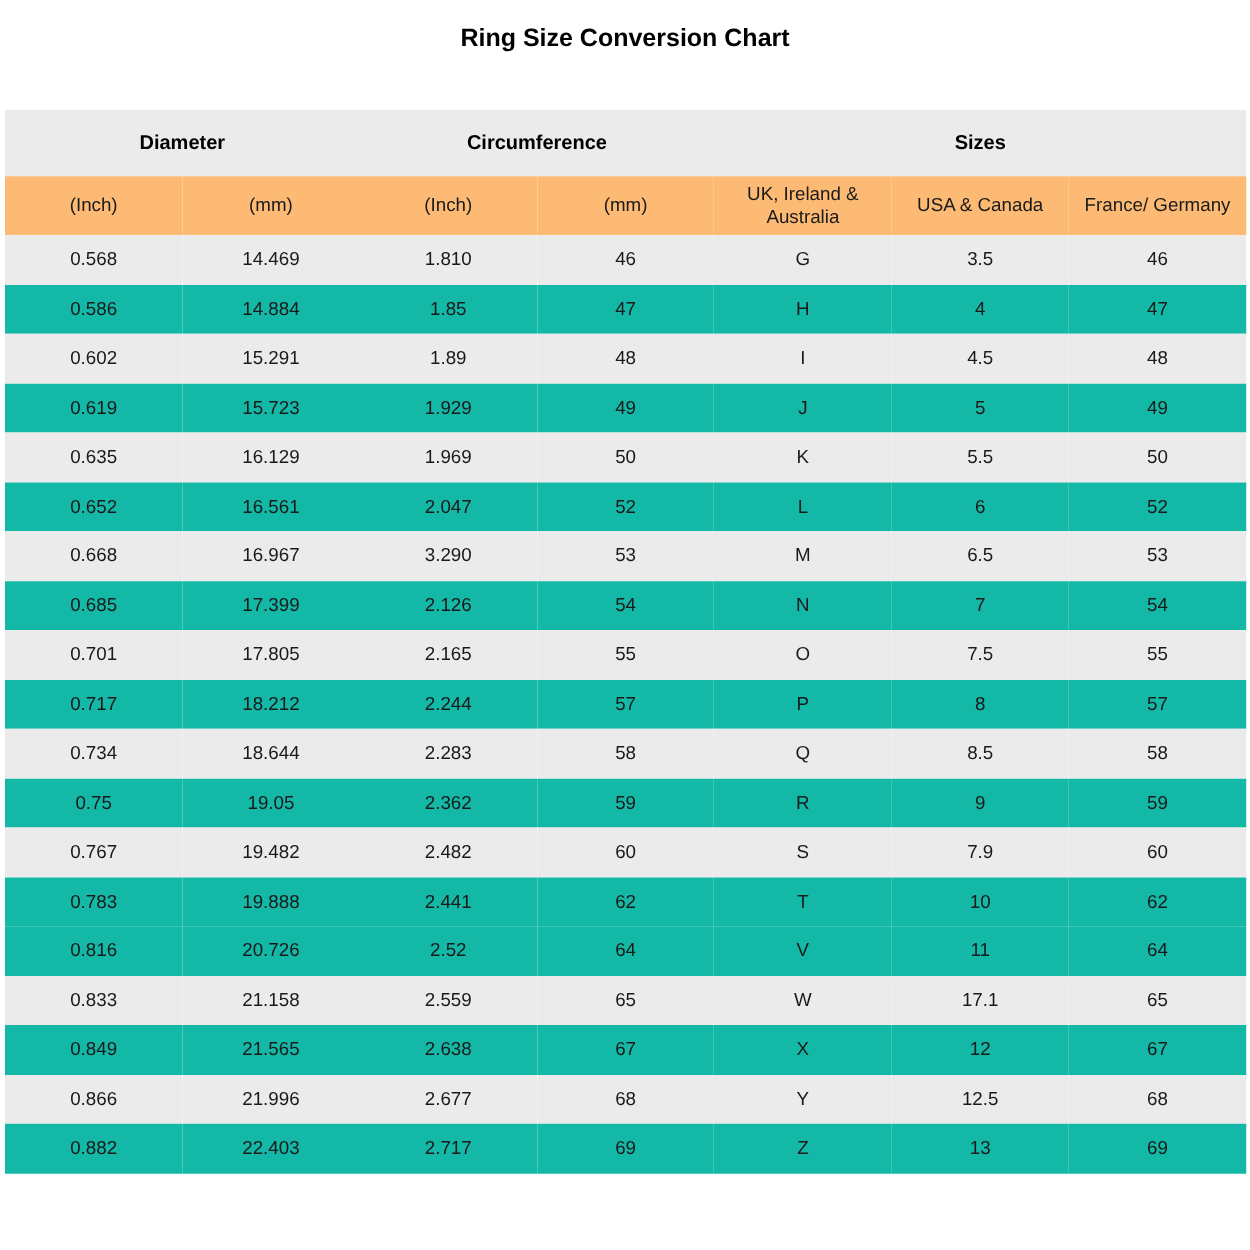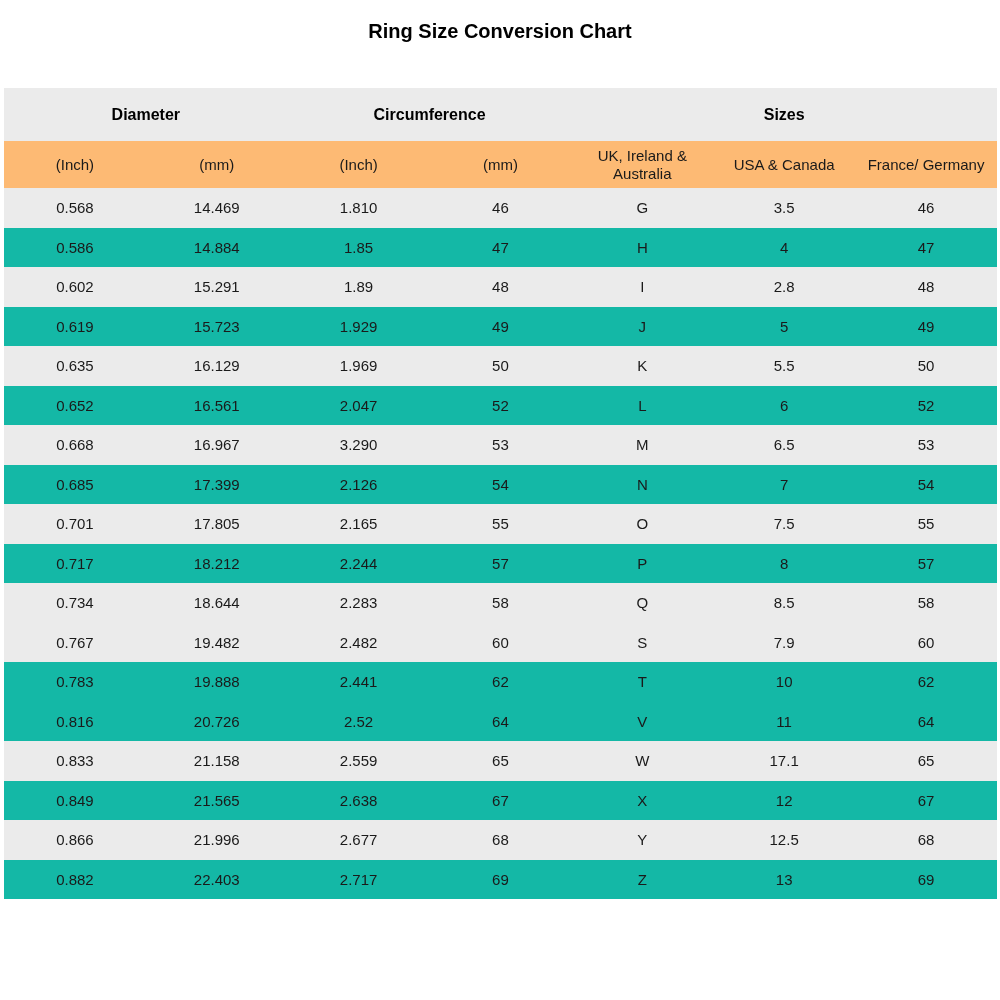--- a/index.html
+++ b/index.html
@@ -99,21 +99,21 @@
           <td>H</td>
           <td>4</td>
           <td>47</td>
         </tr>
         <tr class="stripe">
           <td>0.602</td>
           <td>15.291</td>
           <td>1.89</td>
           <td>48</td>
           <td>I</td>
-          <td>2.8</td>
+          <td>4.5</td>
           <td>48</td>
         </tr>
         <tr>
           <td>0.619</td>
           <td>15.723</td>
           <td>1.929</td>
           <td>49</td>
           <td>J</td>
           <td>5</td>
           <td>49</td>
@@ -174,20 +174,29 @@
         </tr>
         <tr class="stripe">
           <td>0.734</td>
           <td>18.644</td>
           <td>2.283</td>
           <td>58</td>
           <td>Q</td>
           <td>8.5</td>
           <td>58</td>
         </tr>
+        <tr>
+          <td>0.75</td>
+          <td>19.05</td>
+          <td>2.362</td>
+          <td>59</td>
+          <td>R</td>
+          <td>9</td>
+          <td>59</td>
+        </tr>
         <tr class="stripe">
           <td>0.767</td>
           <td>19.482</td>
           <td>2.482</td>
           <td>60</td>
           <td>S</td>
           <td>7.9</td>
           <td>60</td>
         </tr>
         <tr>

